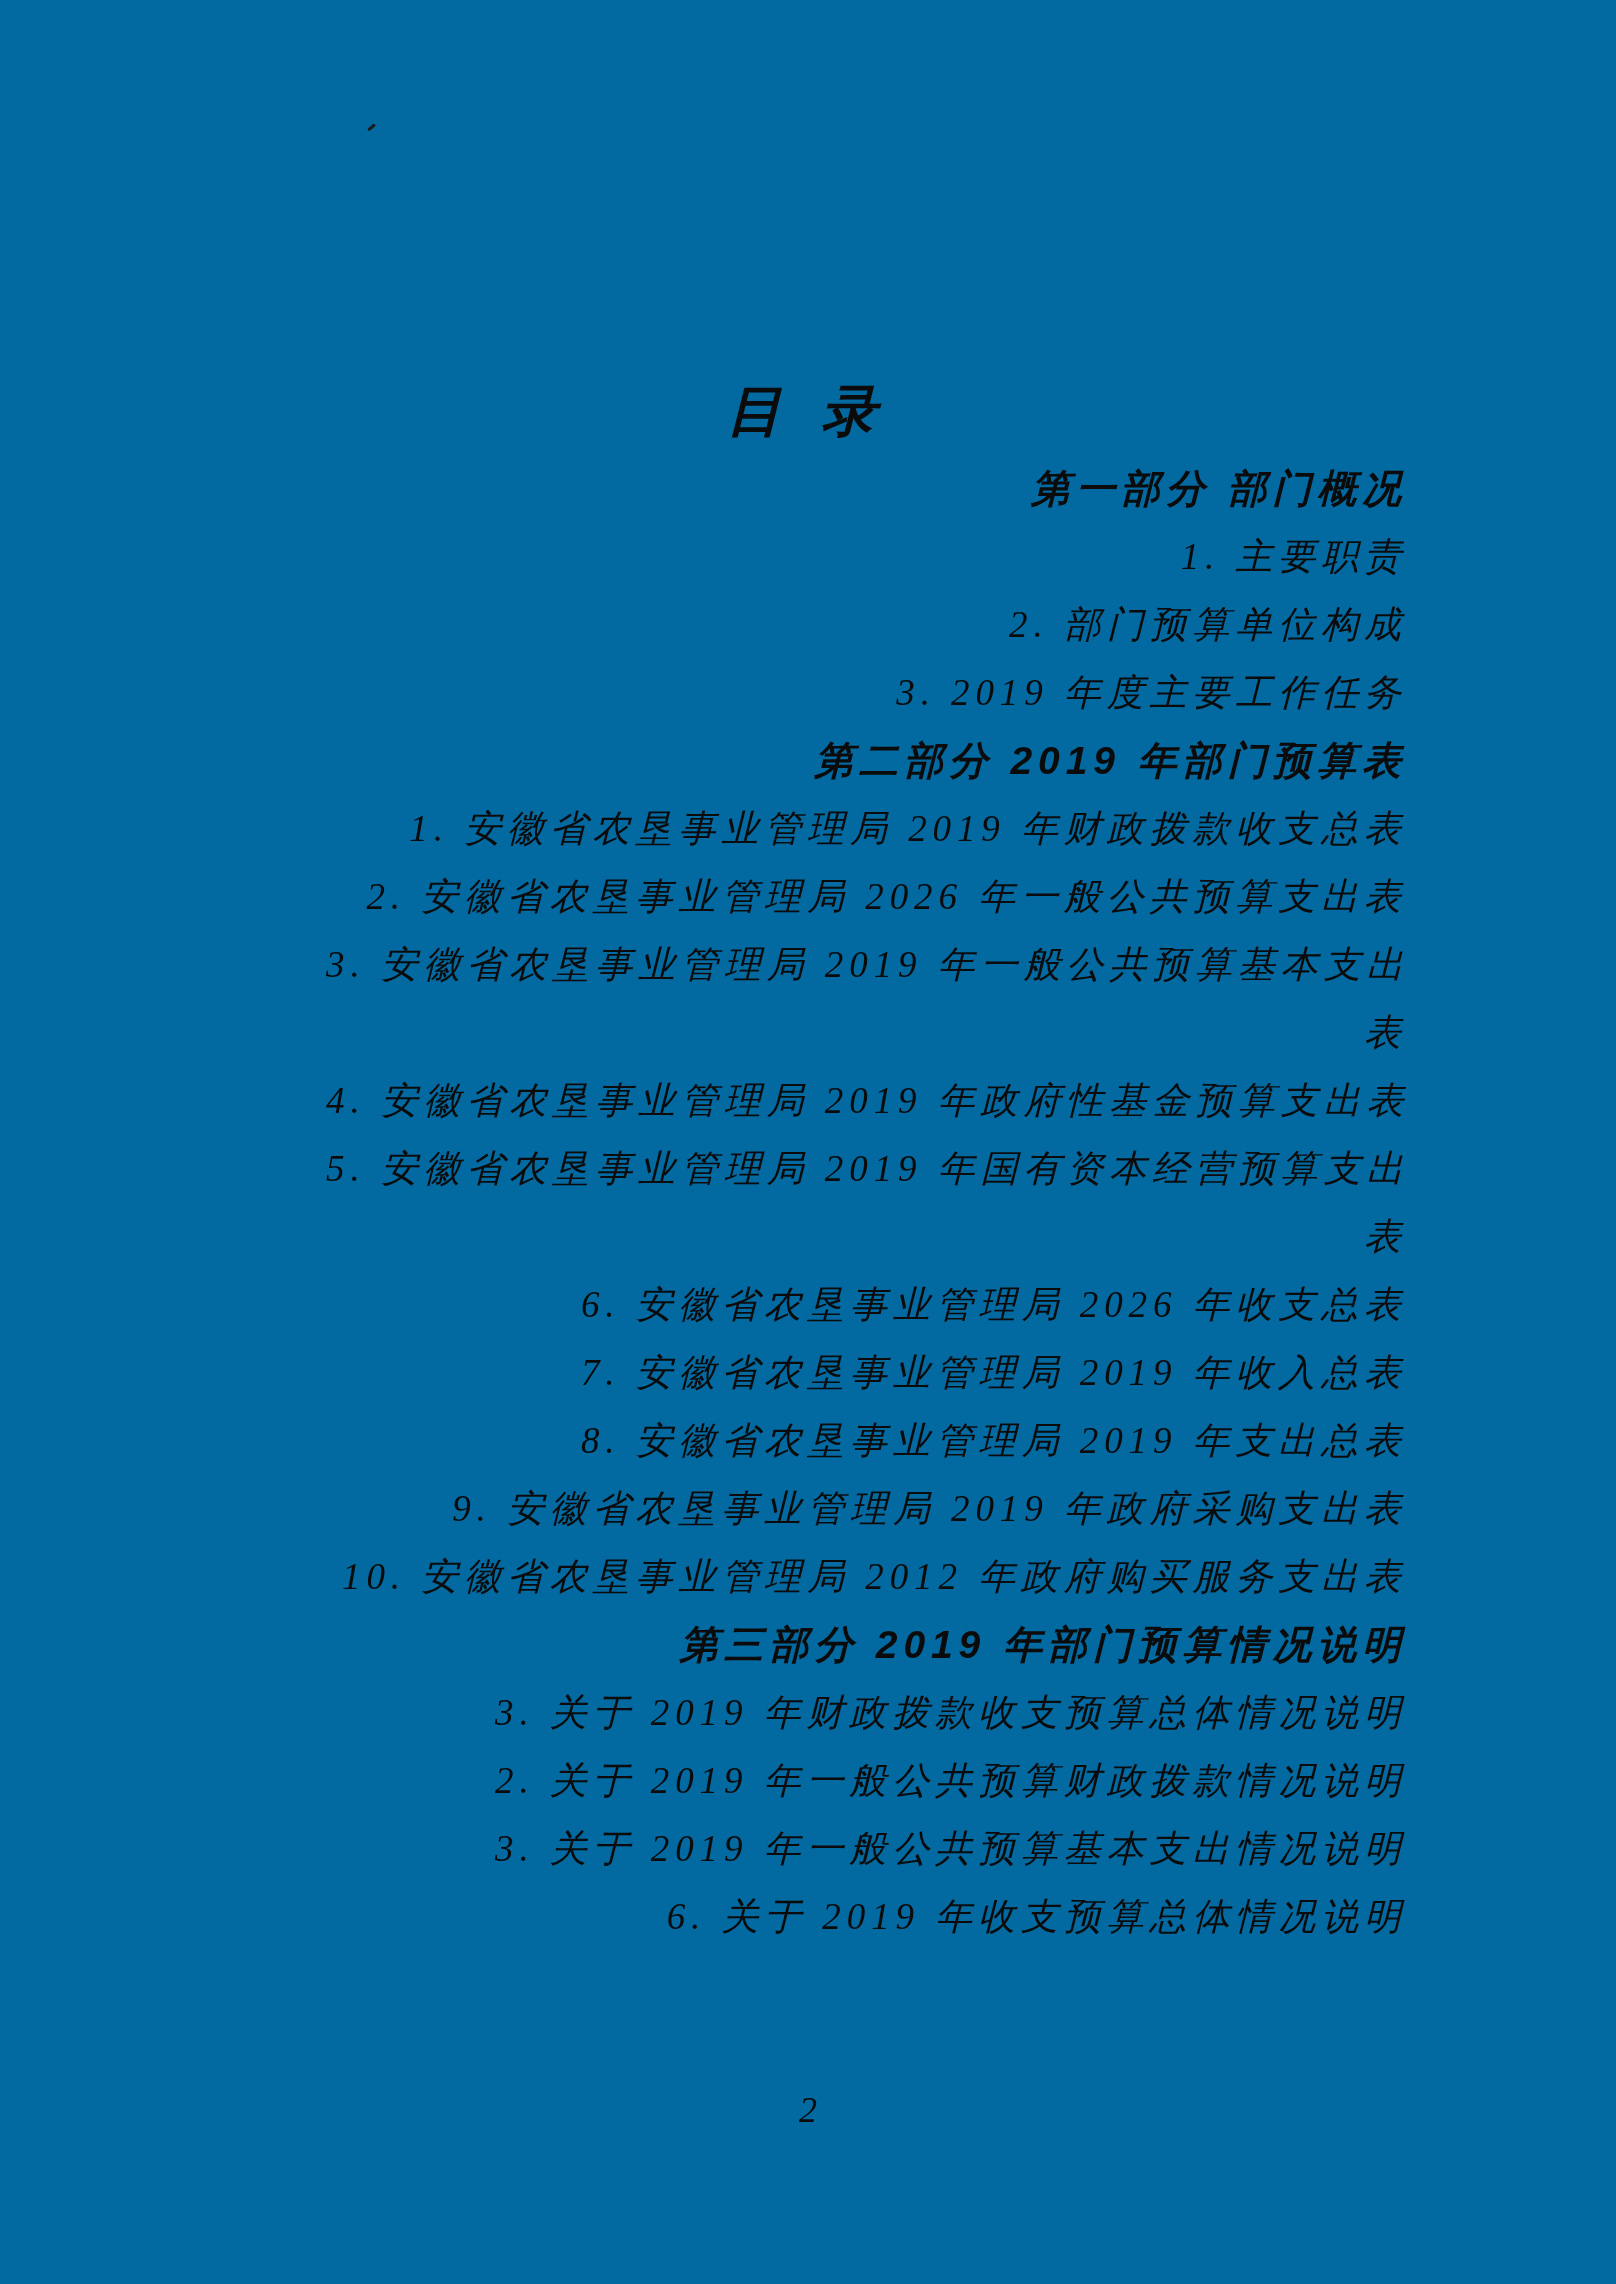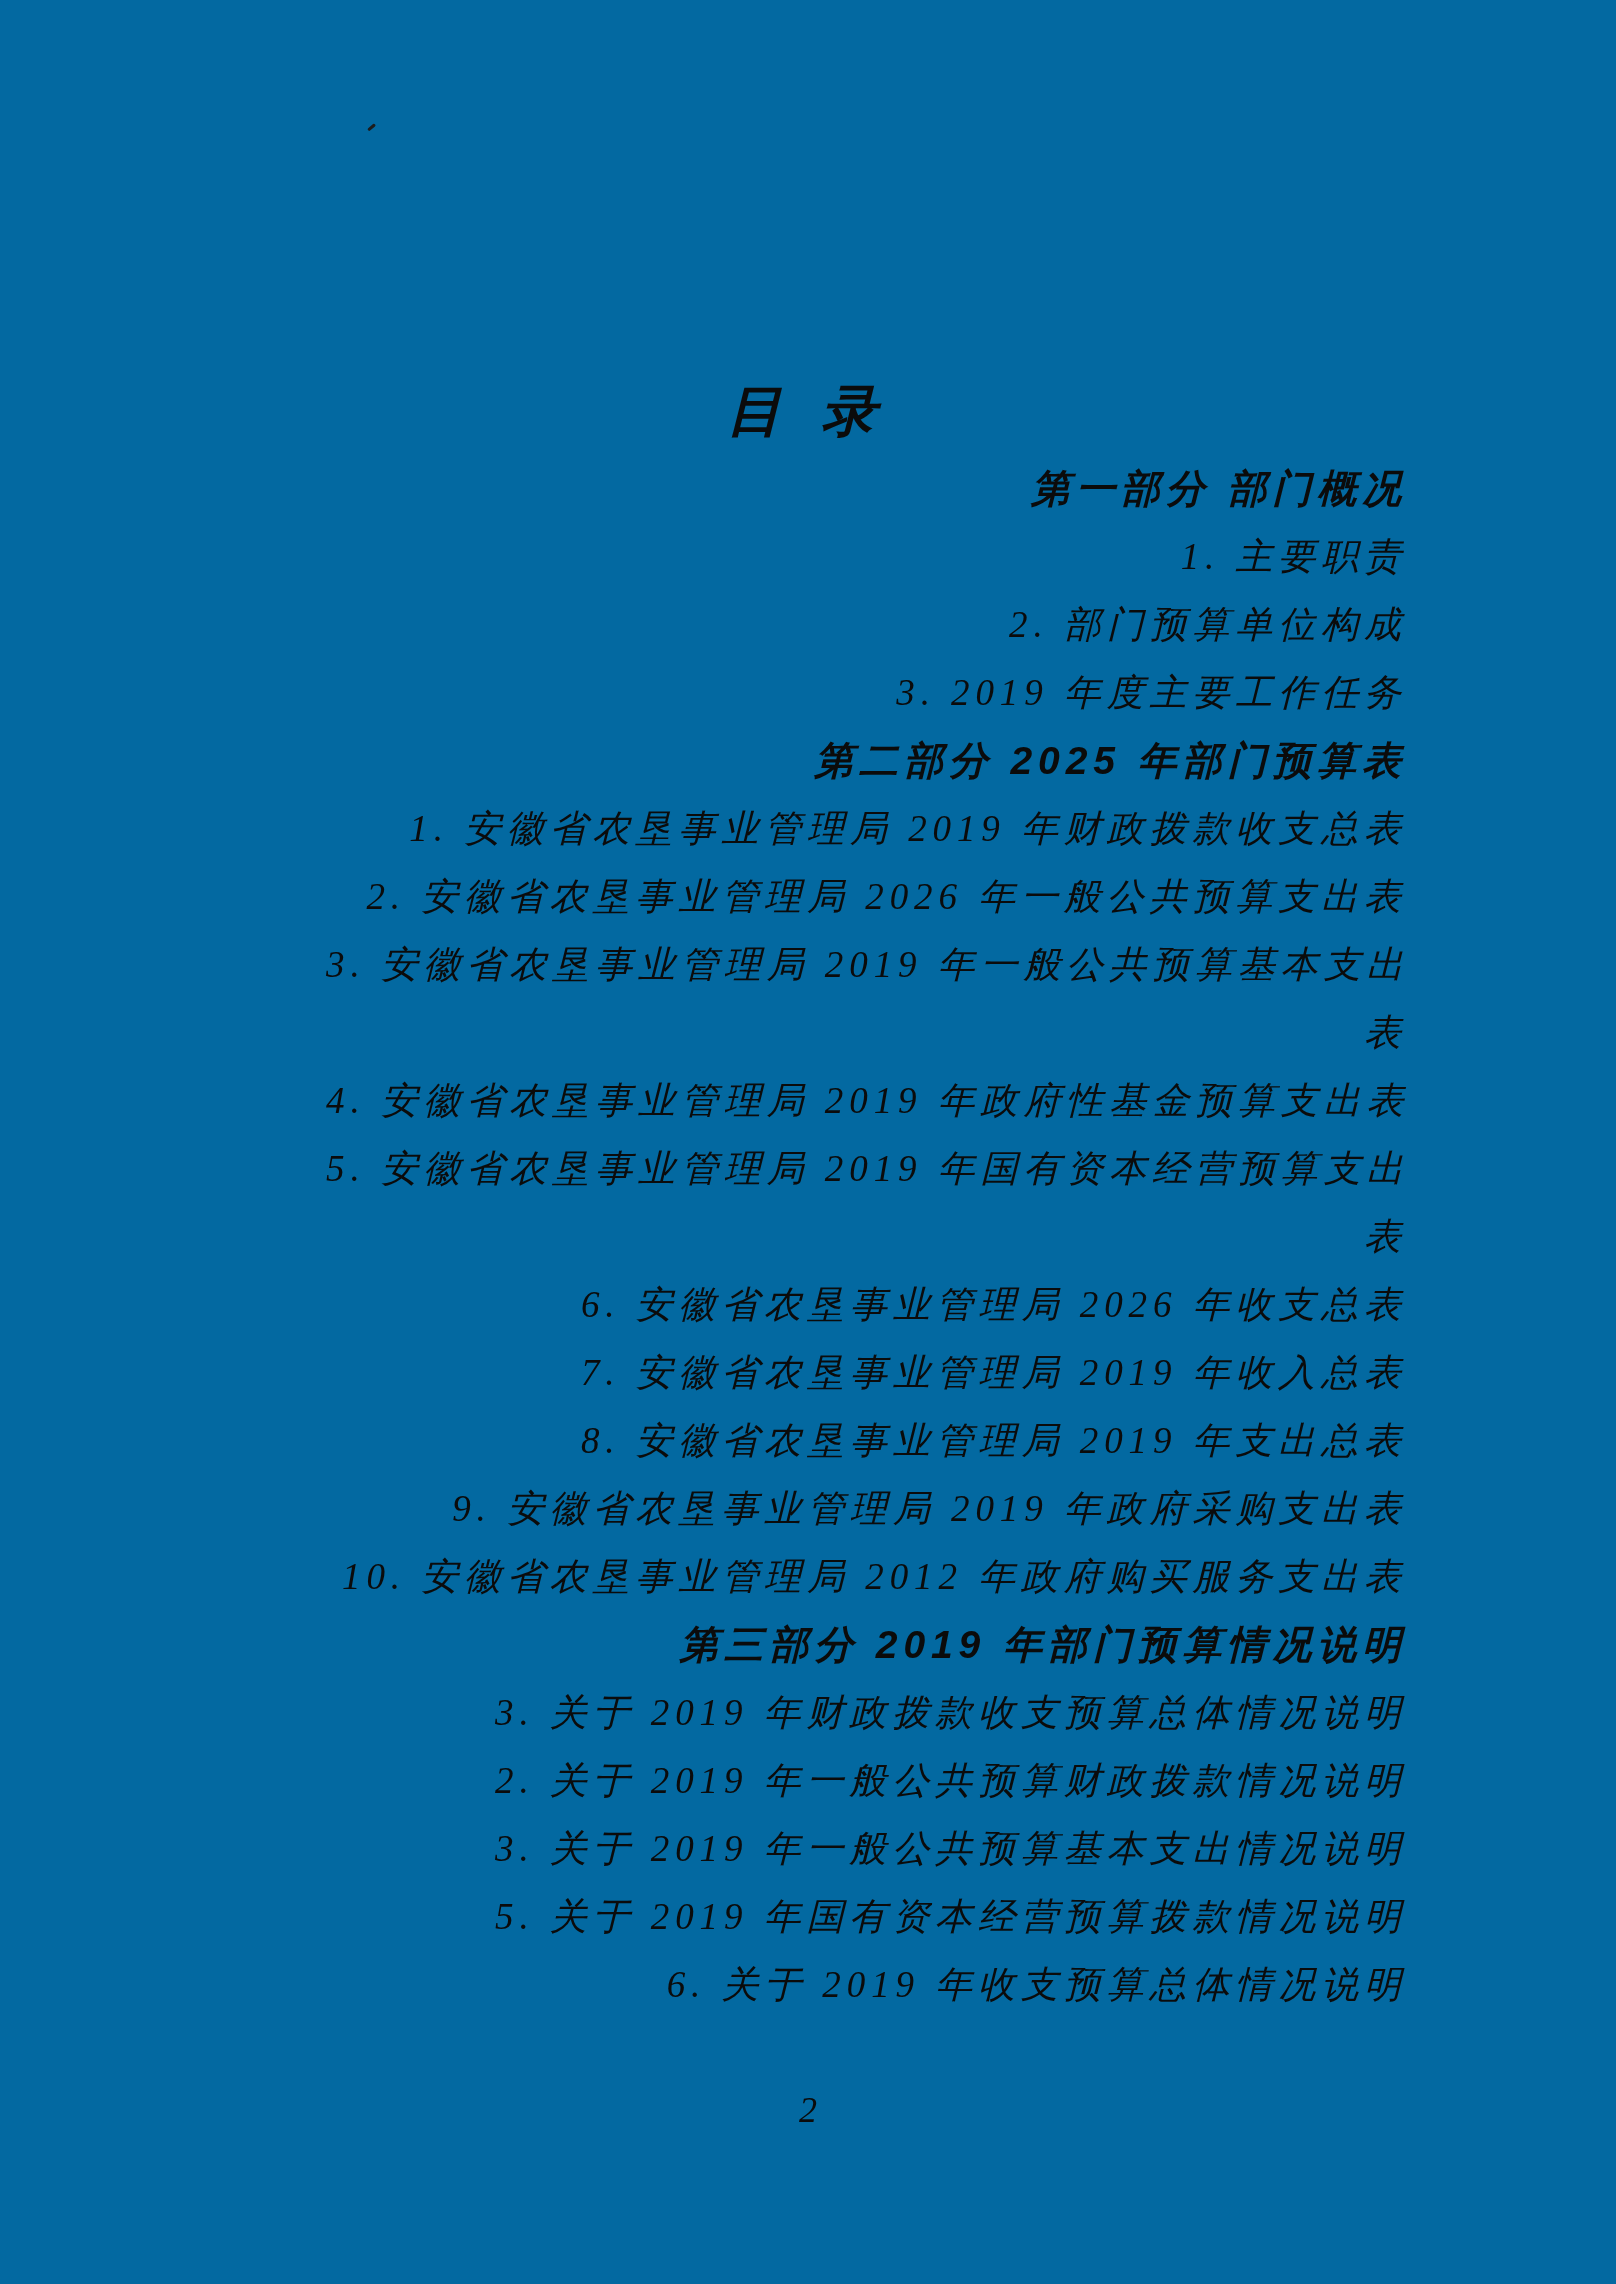--- a/index.html
+++ b/index.html
@@ -83,37 +83,36 @@
 
   <div class="speck"></div>
 
   <div class="doc-title">目 录</div>
 
   <div class="toc">
     <div class="line header">第一部分 部门概况</div>
     <div class="line">1. 主要职责</div>
     <div class="line">2. 部门预算单位构成</div>
     <div class="line">3. 2019 年度主要工作任务</div>
-    <div class="line header">第二部分 2025 年部门预算表</div>
+    <div class="line header">第二部分 2019 年部门预算表</div>
     <div class="line">1. 安徽省农垦事业管理局 2019 年财政拨款收支总表</div>
     <div class="line">2. 安徽省农垦事业管理局 2026 年一般公共预算支出表</div>
     <div class="line">3. 安徽省农垦事业管理局 2019 年一般公共预算基本支出</div>
     <div class="line cont">表</div>
     <div class="line">4. 安徽省农垦事业管理局 2019 年政府性基金预算支出表</div>
     <div class="line">5. 安徽省农垦事业管理局 2019 年国有资本经营预算支出</div>
     <div class="line cont">表</div>
     <div class="line">6. 安徽省农垦事业管理局 2026 年收支总表</div>
     <div class="line">7. 安徽省农垦事业管理局 2019 年收入总表</div>
     <div class="line">8. 安徽省农垦事业管理局 2019 年支出总表</div>
     <div class="line">9. 安徽省农垦事业管理局 2019 年政府采购支出表</div>
     <div class="line">10. 安徽省农垦事业管理局 2012 年政府购买服务支出表</div>
     <div class="line header">第三部分 2019 年部门预算情况说明</div>
     <div class="line">3. 关于 2019 年财政拨款收支预算总体情况说明</div>
     <div class="line">2. 关于 2019 年一般公共预算财政拨款情况说明</div>
     <div class="line">3. 关于 2019 年一般公共预算基本支出情况说明</div>
-    <div class="line">5. 关于 2019 年国有资本经营预算拨款情况说明</div>
     <div class="line">6. 关于 2019 年收支预算总体情况说明</div>
   </div>
 
   <div class="pagenum">2</div>
 
 </div>
 
 
 </body></html>

